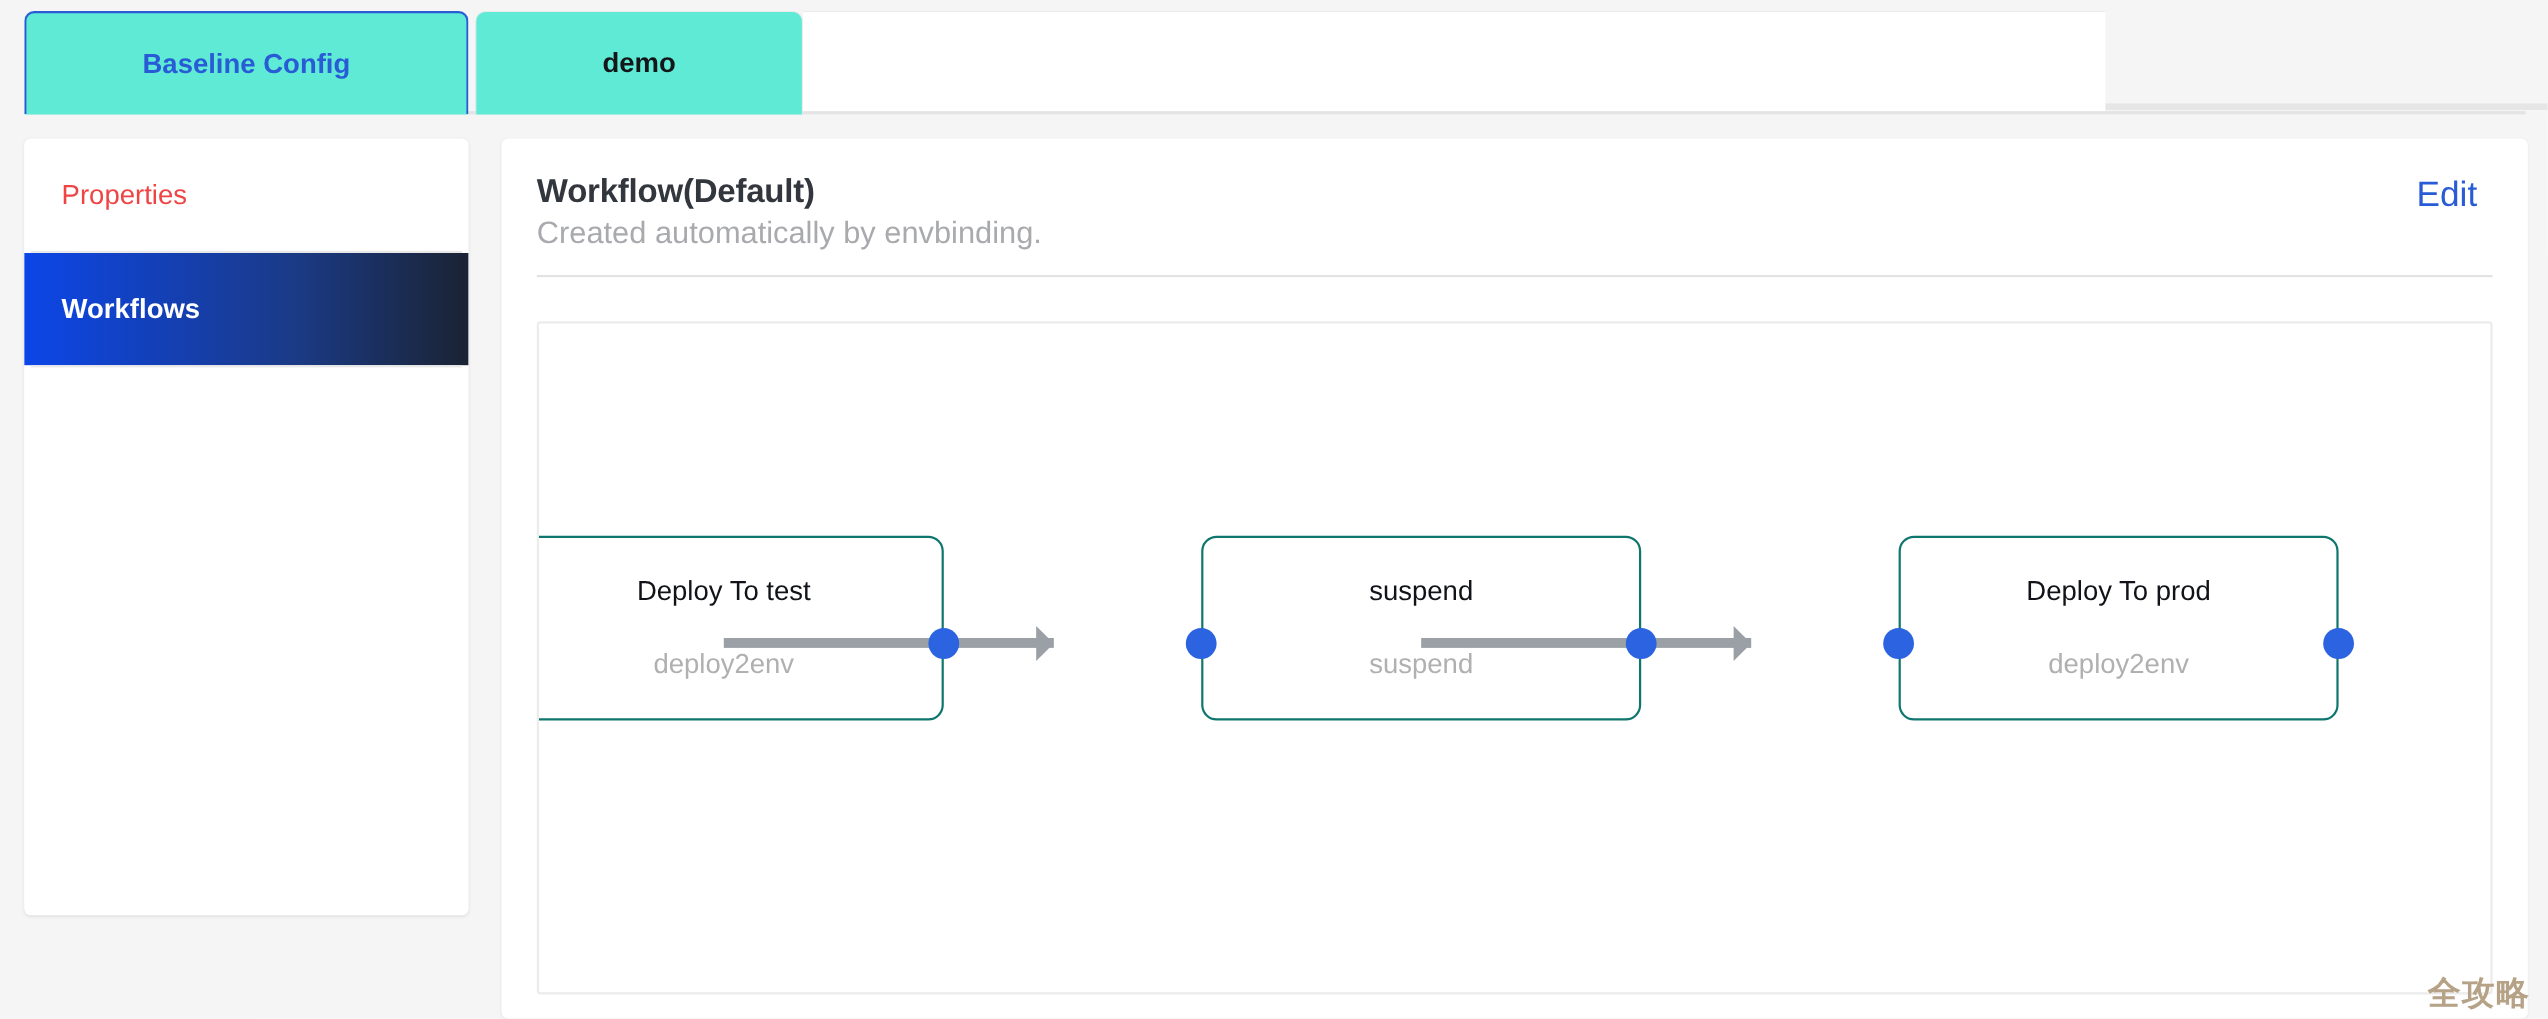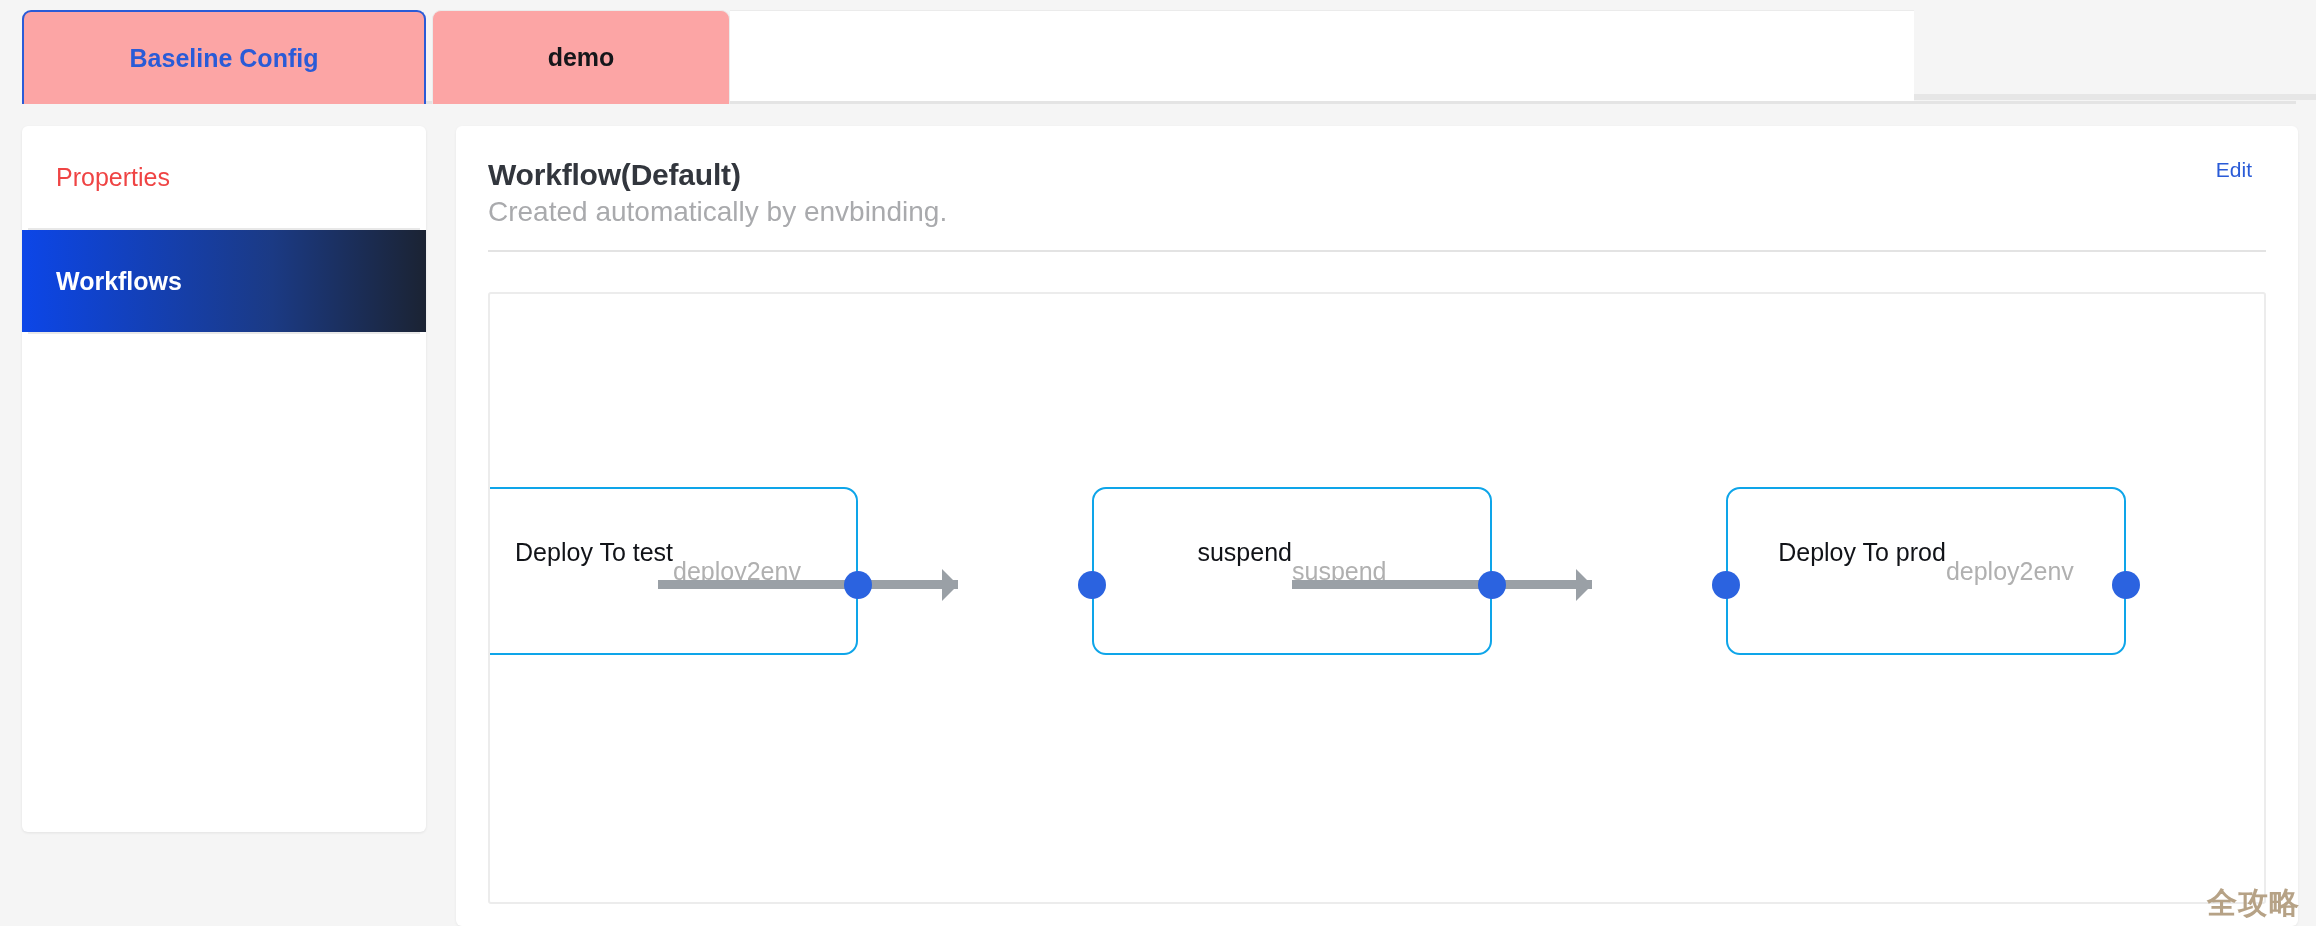--- a/index.html
+++ b/index.html
@@ -23,21 +23,21 @@
     position: absolute;
     left: 22px; top: 101px;
     width: 2274px;
     height: 3px;
     background: #e4e4e4;
   }
   .tab {
     position: absolute;
     top: 10px;
     height: 94px;
-    background: #fca5a5;
+    background: #5eead4;
     display: flex;
     align-items: center;
     justify-content: center;
     font-size: 25px;
     border-top-left-radius: 9px;
     border-top-right-radius: 9px;
     cursor: pointer;
   }
   .tab-active {
     left: 22px;
@@ -144,21 +144,21 @@
     letter-spacing: -0.2px;
   }
   .panel-sub {
     margin-top: 4px;
     font-size: 28px;
     color: #a9aaad;
   }
   .panel-edit {
     position: absolute;
     right: 46px; top: 32px;
-    font-size: 21px;
+    font-size: 32px;
     color: #2a5bd7;
     cursor: pointer;
   }
   .panel-rule {
     margin: 22px 32px 0 32px;
     height: 2px;
     background: #e3e3e3;
   }
 
   
@@ -170,25 +170,25 @@
     border: 2px solid #ececec;
     border-radius: 3px;
     background: #ffffff;
     overflow: hidden;
   }
   .node {
     position: absolute;
     top: 193px;
     width: 400px;
     height: 168px;
-    border: 2px solid #0ea5e9;
+    border: 2px solid #0f766e;
     border-radius: 14px;
     background: #ffffff;
     display: flex;
-    flex-direction: row;
+    flex-direction: column;
     align-items: center;
     justify-content: center;
     cursor: pointer;
   }
   .node-title {
     font-size: 25px;
     color: #111318;
     margin-bottom: 38px;
   }
   .node-sub {

